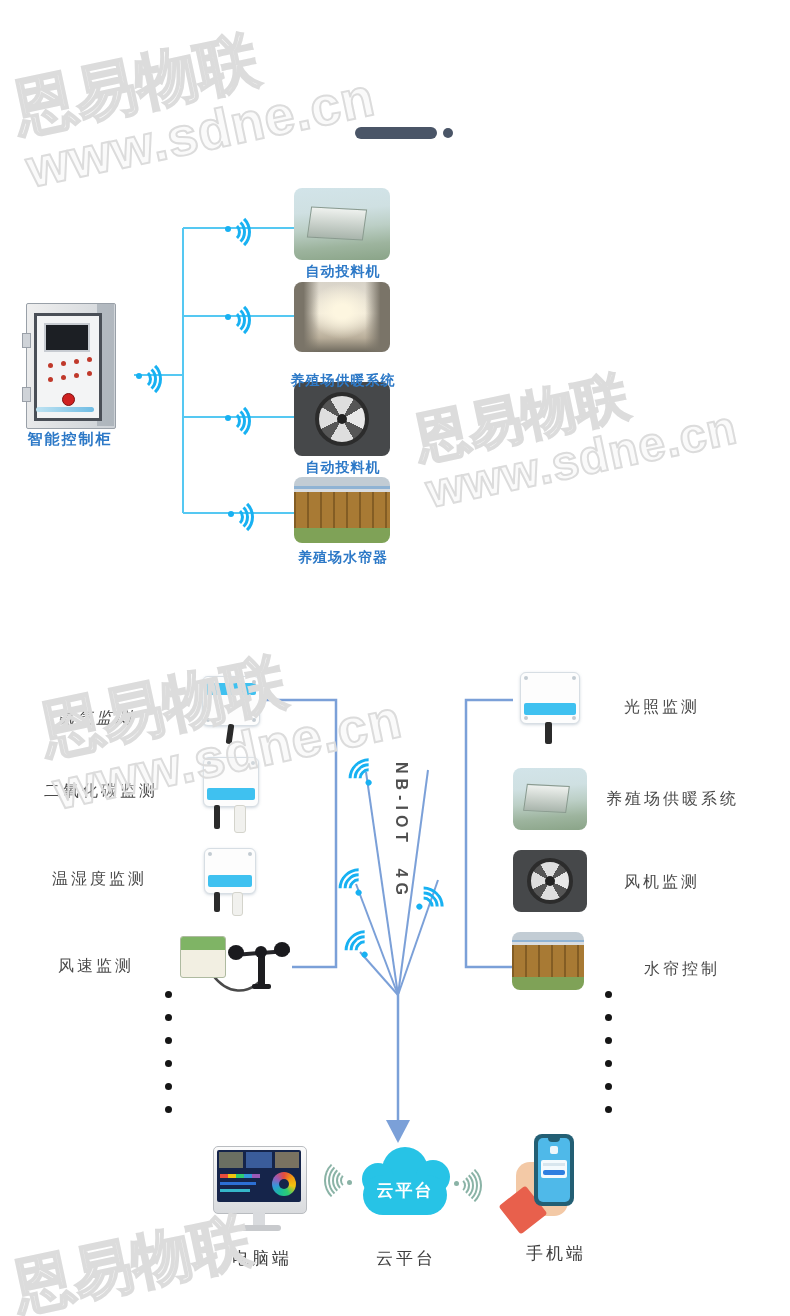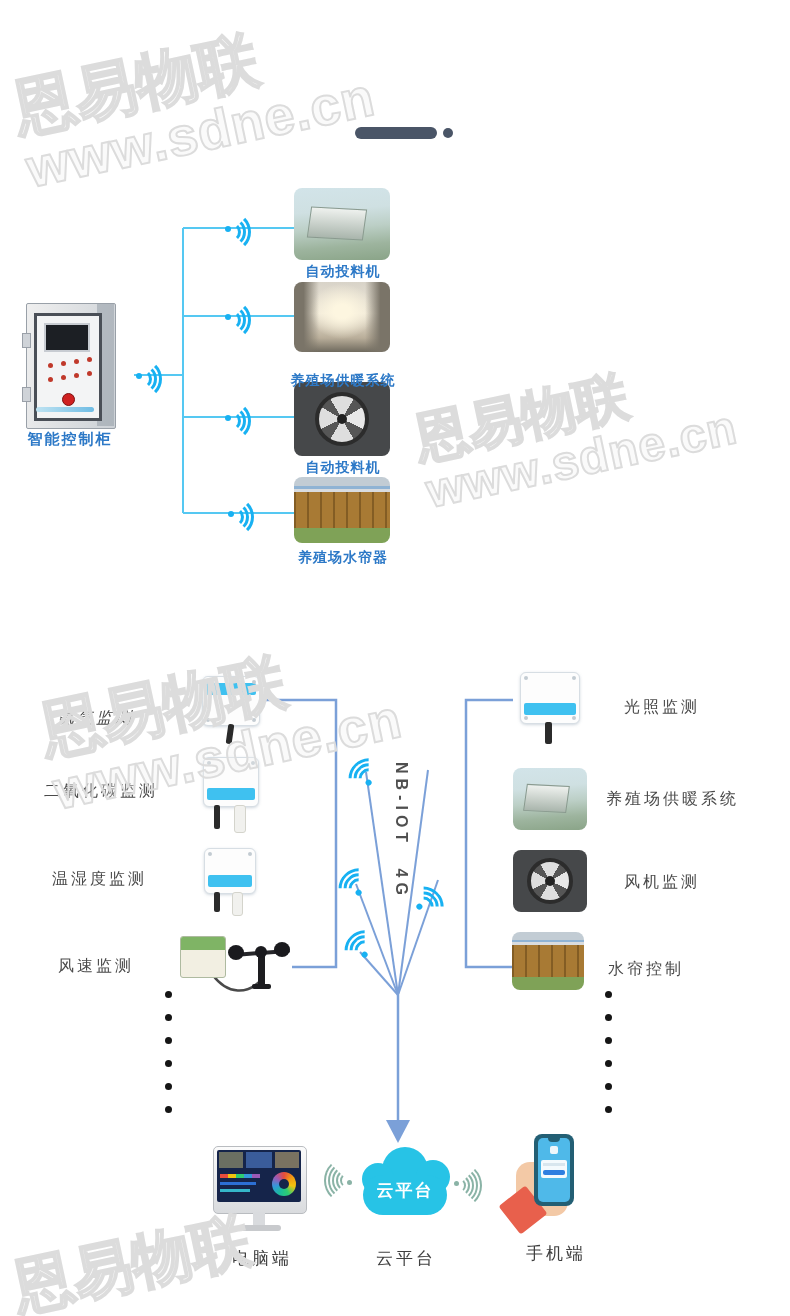--- a/index.html
+++ b/index.html
@@ -373,21 +373,21 @@
     <div class="fan-hub"></div>
   </div>
 
   <div class="photo ph-curtain" style="left:512px;top:932px;width:72px;height:58px;">
     <div class="curtain-stripes"></div>
   </div>
 
   <div class="cap-gray" style="left:624px;top:697px;">光照监测</div>
   <div class="cap-gray" style="left:606px;top:789px;">养殖场供暖系统</div>
   <div class="cap-gray" style="left:624px;top:872px;">风机监测</div>
-  <div class="cap-gray" style="left:608px;top:959px;font-family:Liberation Serif, serif;">水帘控制</div>
+  <div class="cap-gray" style="left:644px;top:959px;font-family:Liberation Serif, serif;">水帘控制</div>
 
   <div class="dots-col" style="left:605px;top:991px;">
     <i></i>
       <i></i>
       <i></i>
       <i></i>
       <i></i>
       <i></i>
   </div>
 

